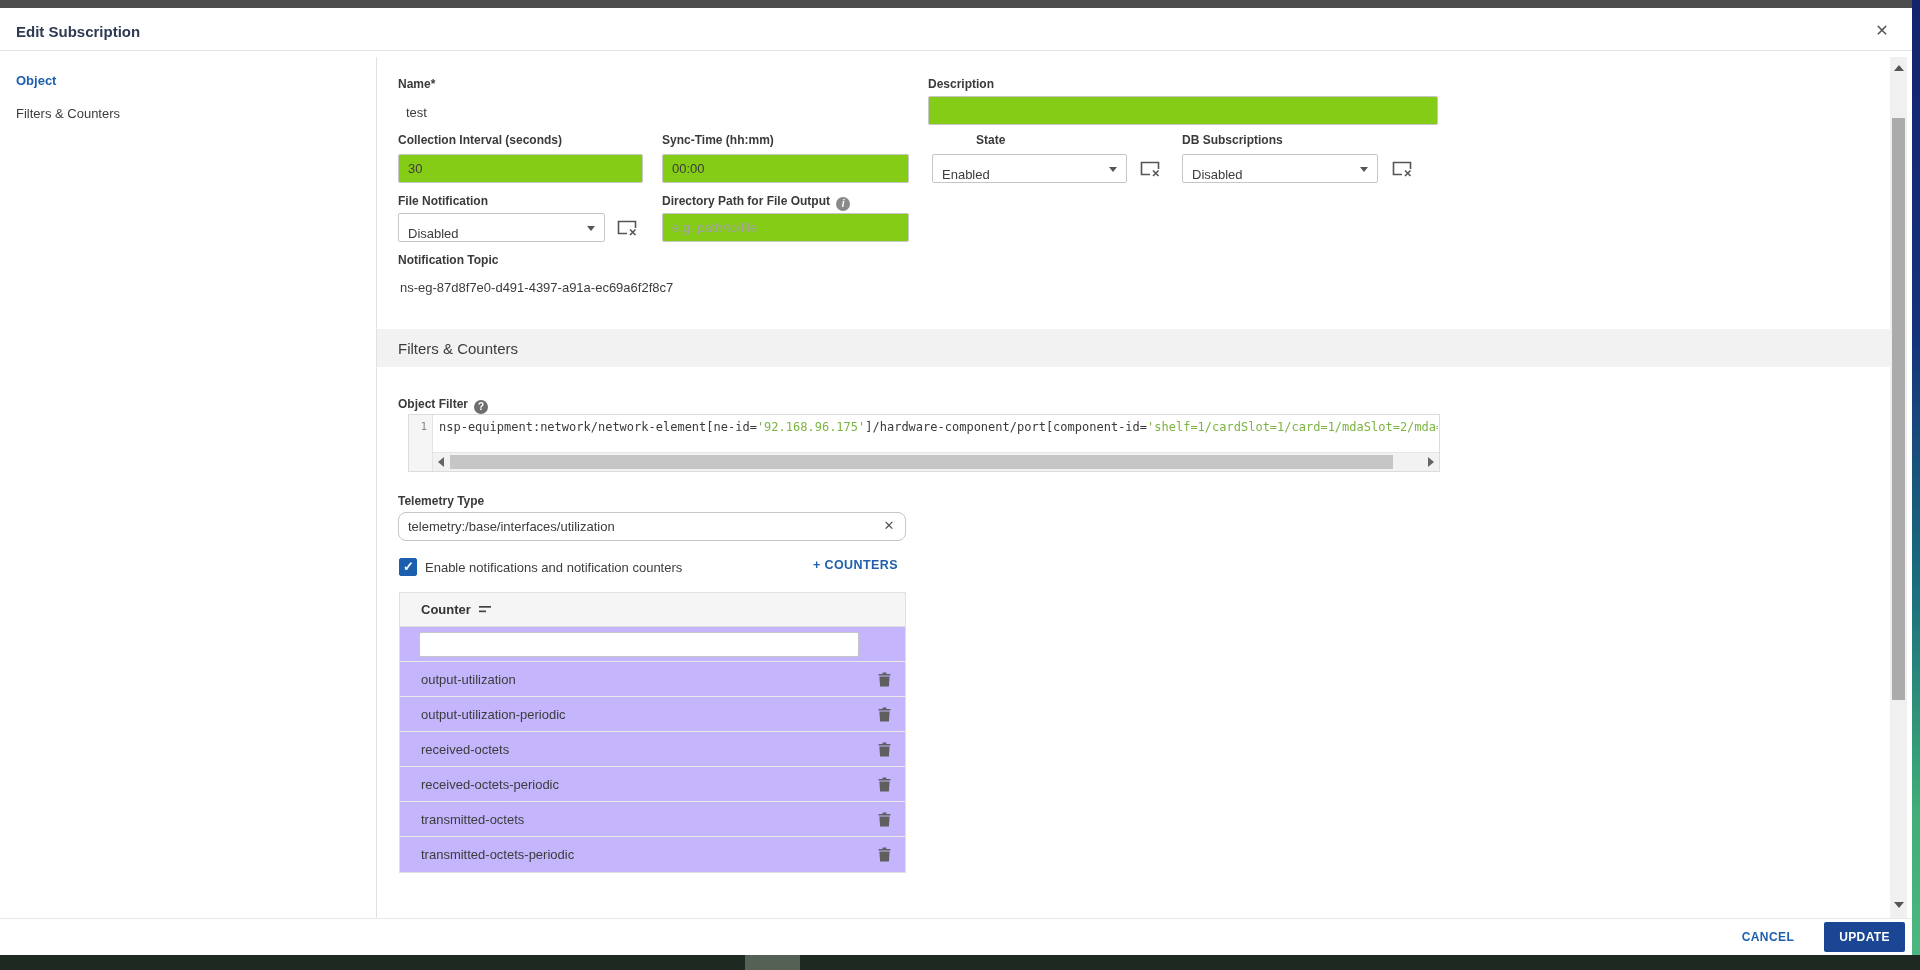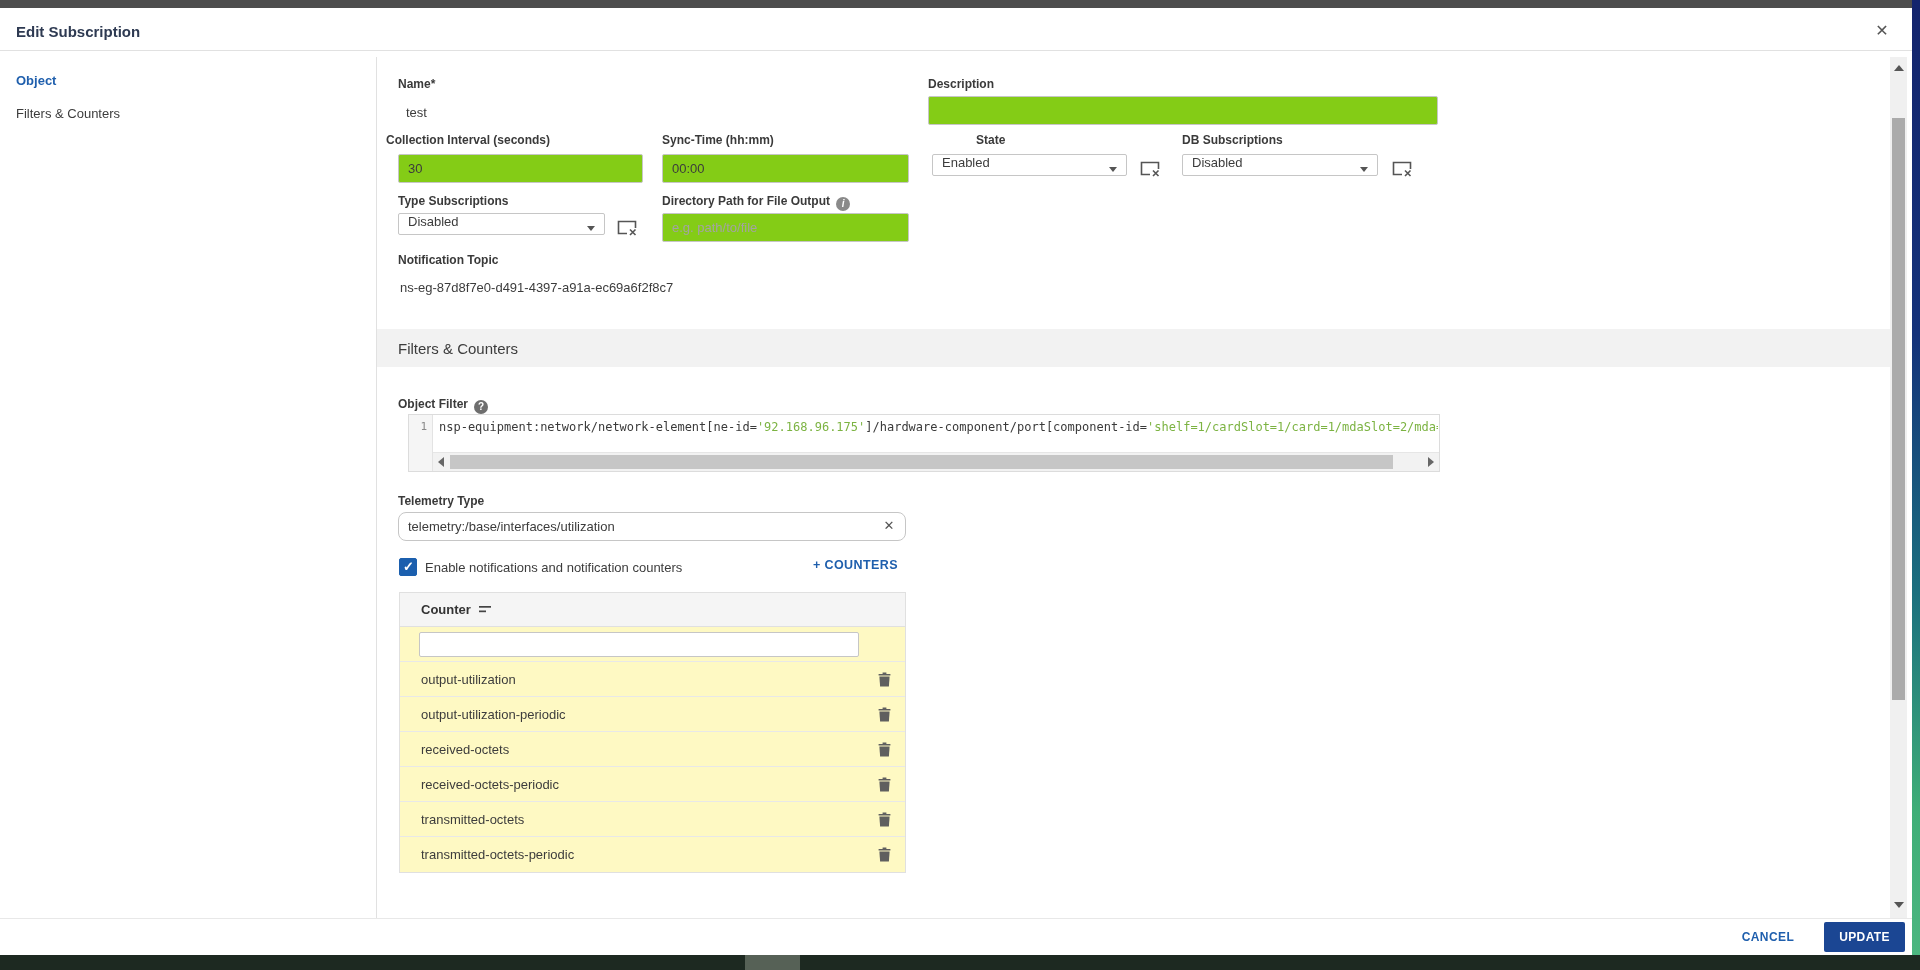--- a/index.html
+++ b/index.html
@@ -25,22 +25,22 @@
   #sidebar { position:absolute; left:0; top:49px; width:377px; height:861px; border-right:1px solid #e1e1e1; padding-top:12px; }
   .side-item { height:24px; line-height:24px; margin:0 0 9px 16px; font-size:13px; color:#3c3c3c; cursor:pointer; }
   .side-item.active { color:#1f5fad; font-weight:bold; }
 
   
   .label { position:absolute; font-size:12px; font-weight:bold; color:#3a3a3a; white-space:nowrap; }
   .value-text { position:absolute; font-size:13px; color:#3c3c3c; white-space:nowrap; }
   .tinput { position:absolute; height:29px; border:1px solid #c6c6c6; border-radius:2px; background:#84cc16;
             font-family:inherit; font-size:13px; color:#3c3c3c; padding:0 9px; outline:none; }
   .tinput::placeholder { color:#a3a3a3; }
-  .selectbox { position:absolute; height:22px; border:1px solid #c6c6c6; border-radius:2px; background:#fff;
-               font-size:13px; color:#3c3c3c; display:flex; align-items:flex-start; padding:0 26px 0 9px; cursor:pointer; }
+  .selectbox { position:absolute; height:29px; border:1px solid #c6c6c6; border-radius:2px; background:#fff;
+               font-size:13px; color:#3c3c3c; display:flex; align-items:flex-end; padding:0 26px 0 9px; cursor:pointer; }
   .caret { position:absolute; right:9px; top:12px; width:0; height:0;
            border-left:4px solid transparent; border-right:4px solid transparent; border-top:5px solid #555; }
   .clear-icon { position:absolute; width:20px; height:17px; cursor:pointer; }
   .round-icon { display:inline-block; width:14px; height:14px; border-radius:50%; background:#8a8a8a; color:#fff;
                 font-size:10px; line-height:14px; text-align:center; vertical-align:-2px; margin-left:6px; font-weight:bold; }
   .round-icon.help { background:#6e6e6e; }
   .round-icon.help::after { content:"?"; }
   .round-icon.info::after { content:"i"; font-style:italic; }
 
   
@@ -75,21 +75,21 @@
   
   #notif-checkbox { position:absolute; left:399px; top:550px; width:18px; height:18px; border:1px solid #1b5fae;
                     border-radius:2px; background:#fff; cursor:pointer; }
   #notif-checkbox.checked { background:#1b5fae; }
   #notif-checkbox.checked::after { content:"✓"; position:absolute; left:3px; top:0; color:#fff; font-size:13px; font-weight:bold; }
   #notif-label { position:absolute; left:425px; top:552px; font-size:13px; color:#3c3c3c; }
   #counters-btn { position:absolute; left:813px; top:550px; background:none; border:none; color:#1f5fad;
                   font-family:inherit; font-size:12.5px; font-weight:bold; letter-spacing:.4px; cursor:pointer; }
 
   
-  #counter-table { position:absolute; left:399px; top:584px; width:507px; border:1px solid #e0e0e0; background:#fef9c3; }
+  #counter-table { position:absolute; left:399px; top:584px; width:507px; border:1px solid #e0e0e0; background:#c4b5fd; }
   #counter-thead { height:34px; background:#f5f5f5; border-bottom:1px solid #e0e0e0; display:flex; align-items:center;
                    padding-left:21px; font-size:13px; font-weight:bold; color:#333; }
   #counter-filter-row { height:35px; border-bottom:1px solid #e8e8e8; display:flex; align-items:center; padding-left:19px; }
   #counter-filter-row input { width:440px; height:25px; border:1px solid #c6c6c6; border-radius:2px; font-family:inherit;
                               font-size:12px; padding:0 8px; outline:none; }
   .t-row { height:35px; border-bottom:1px solid #e8e8e8; display:flex; align-items:center; justify-content:space-between;
            padding:0 14px 0 21px; font-size:13px; color:#3c3c3c; }
   .t-row:last-child { border-bottom:none; }
   .trash { width:13px; height:15px; cursor:pointer; flex:none; }
   .filter-glyph { margin-left:8px; }
@@ -130,21 +130,21 @@
       <div class="side-item active">Object</div>
       <div class="side-item">Filters &amp; Counters</div>
     </div>
 
     <div class="label" style="left:398px; top:69px;">Name*</div>
     <div class="value-text" style="left:406px; top:97px;">test</div>
 
     <div class="label" style="left:928px; top:69px;">Description</div>
     <input class="tinput" style="left: 928px; top: 88px; width: 510px;" value="">
 
-    <div class="label" style="left:386px; top:125px;">Collection Interval (seconds)</div>
+    <div class="label" style="left:398px; top:125px;">Collection Interval (seconds)</div>
     <input class="tinput" style="left: 398px; top: 146px; width: 245px;" value="30">
 
     <div class="label" style="left:662px; top:125px;">Sync-Time (hh:mm)</div>
     <input class="tinput" style="left: 662px; top: 146px; width: 247px;" value="00:00">
 
     <div class="label" style="left:932px; top:125px;margin-left:44px;">State</div>
     <div class="selectbox" style="left:932px; top:146px; width:195px;">
       <span>Enabled</span>
       <span class="caret"></span>
     </div>
@@ -156,21 +156,21 @@
     <div class="label" style="left:1182px; top:125px;">DB Subscriptions</div>
     <div class="selectbox" style="left:1182px; top:146px; width:196px;">
       <span>Disabled</span>
       <span class="caret"></span>
     </div>
     <svg class="clear-icon" style="left:1392px; top:152px;" viewBox="0 0 20 17">
       <path d="M10 14.5 H1.5 V2.5 H18.5 V9" fill="none" stroke="#555" stroke-width="1.6"></path>
       <path d="M13 10.5 L18.5 16 M18.5 10.5 L13 16" stroke="#555" stroke-width="1.6"></path>
     </svg>
 
-    <div class="label" style="left:398px; top:186px;">Type Subscriptions</div>
+    <div class="label" style="left:398px; top:186px;">File Notification</div>
     <div class="selectbox" style="left:398px; top:205px; width:207px;">
       <span>Disabled</span>
       <span class="caret"></span>
     </div>
     <svg class="clear-icon" style="left:617px; top:211px;" viewBox="0 0 20 17">
       <path d="M10 14.5 H1.5 V2.5 H18.5 V9" fill="none" stroke="#555" stroke-width="1.6"></path>
       <path d="M13 10.5 L18.5 16 M18.5 10.5 L13 16" stroke="#555" stroke-width="1.6"></path>
     </svg>
 
     <div class="label" style="left:662px; top:186px;">

